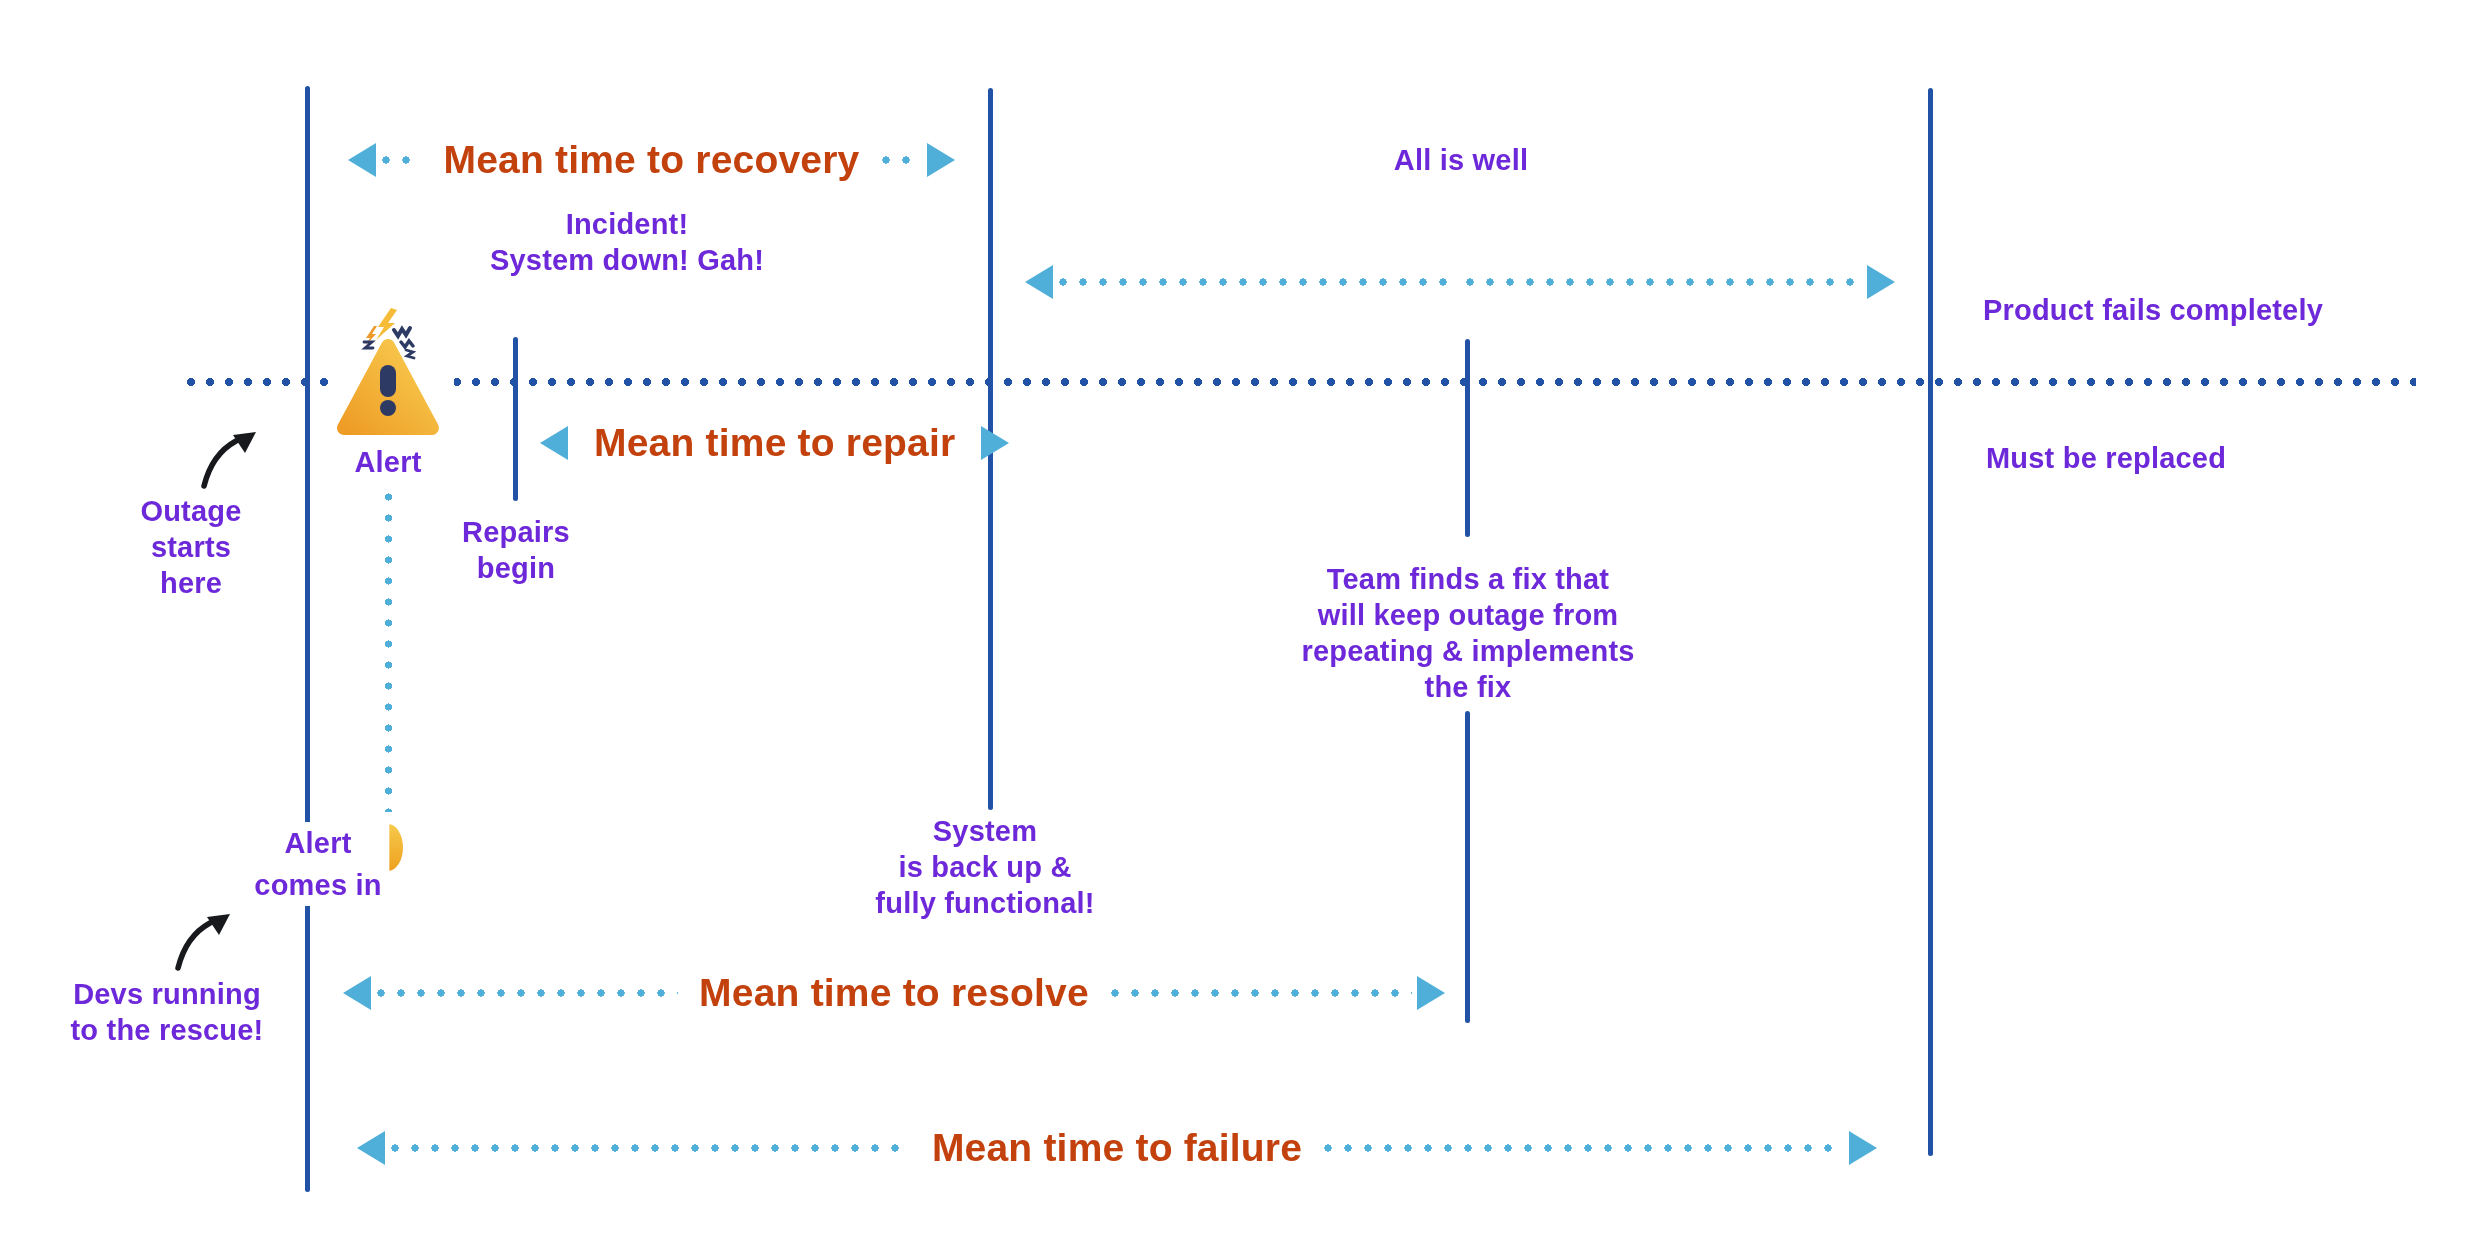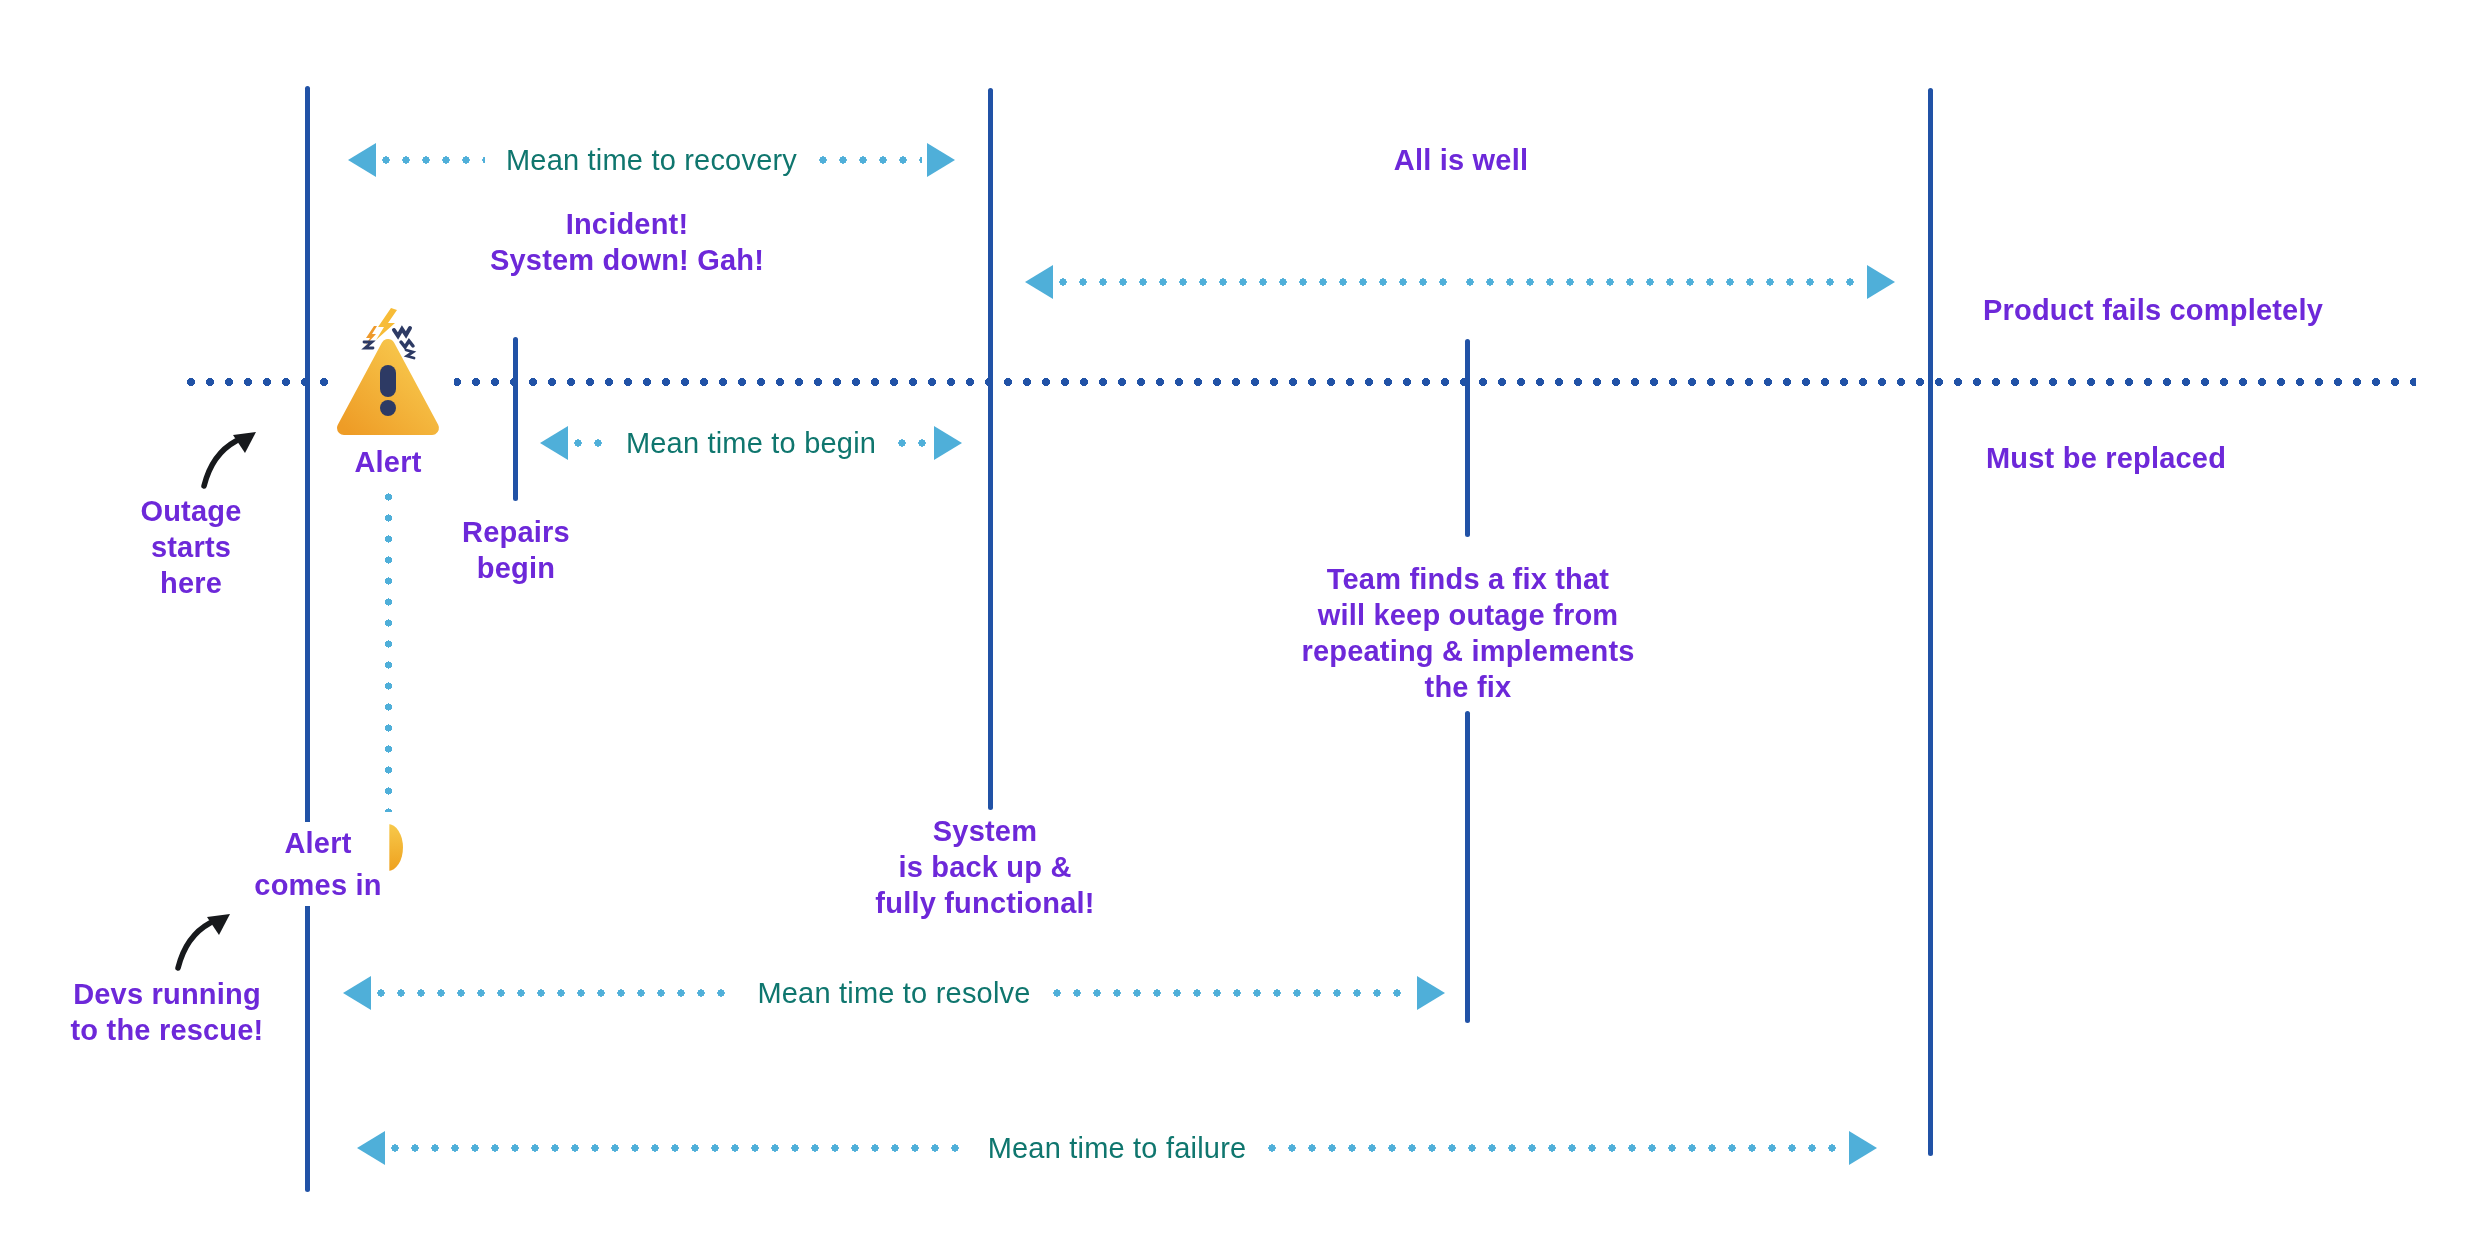--- a/index.html
+++ b/index.html
@@ -26,21 +26,21 @@
   
   .marrow{position:absolute;display:flex;align-items:center;height:36px;z-index:3;}
   .ah{width:0;height:0;flex:0 0 auto;}
   .ah.left{border-top:17px solid transparent;border-bottom:17px solid transparent;border-right:28px solid #4FAFD9;}
   .ah.right{border-top:17px solid transparent;border-bottom:17px solid transparent;border-left:28px solid #4FAFD9;}
   .mdots{
     flex:1 1 0;height:10px;margin:0 5px;
     background-image:radial-gradient(circle 3.6px at 5px 5px,#4FAFD9 98%,rgba(0,0,0,0) 100%);
     background-size:20px 10px;background-repeat:repeat-x;background-position:center left;
   }
-  .mlabel{font-size:29px;font-weight:400;line-height:36px;white-space:nowrap;padding:0 16px;color:#0f766e;letter-spacing:.2px;}
+  .mlabel{font-size:39px;font-weight:700;line-height:36px;white-space:nowrap;padding:0 16px;color:#c2410c;letter-spacing:.2px;}
   #arrow-recovery{left:348px;top:142px;width:607px;}
   #arrow-mtbf{left:1025px;top:264px;width:870px;}
   #arrow-repair{left:540px;top:425px;width:422px;}
   #arrow-respond{left:412px;top:717px;width:550px;}
   #arrow-resolve{left:343px;top:975px;width:1102px;}
   #arrow-resolve .mdots:last-of-type{flex-grow:1.25;}
   #arrow-failure{left:357px;top:1130px;width:1520px;}
 
   
   .lbl{
@@ -101,21 +101,21 @@
   <div class="marrow" id="arrow-mtbf">
     <span class="ah left"></span>
     <span class="mdots"></span>
     <span class="mdots"></span>
     <span class="ah right"></span>
   </div>
 
   <div class="marrow" id="arrow-repair">
     <span class="ah left"></span>
     <span class="mdots"></span>
-    <span class="mlabel">Mean time to begin</span>
+    <span class="mlabel">Mean time to repair</span>
     <span class="mdots"></span>
     <span class="ah right"></span>
   </div>
 
 
   <div class="marrow" id="arrow-resolve">
     <span class="ah left"></span>
     <span class="mdots"></span>
     <span class="mlabel">Mean time to resolve</span>
     <span class="mdots"></span>

